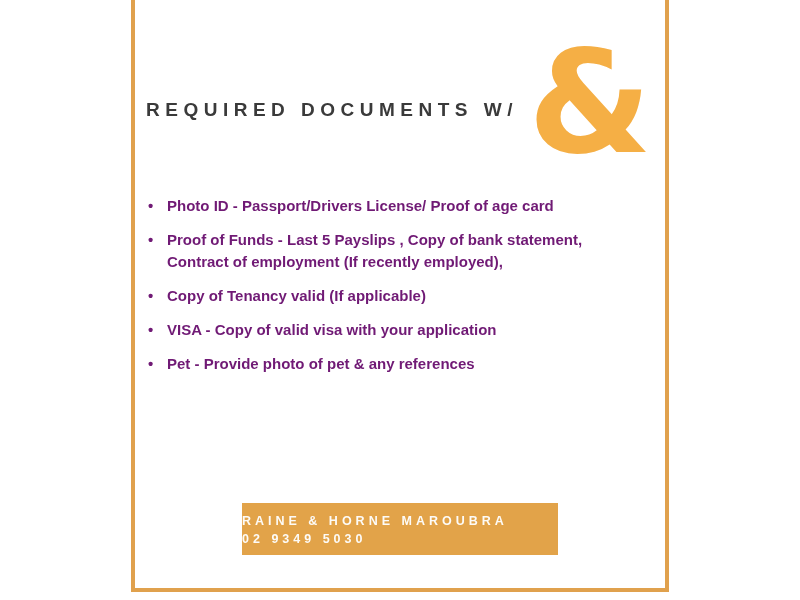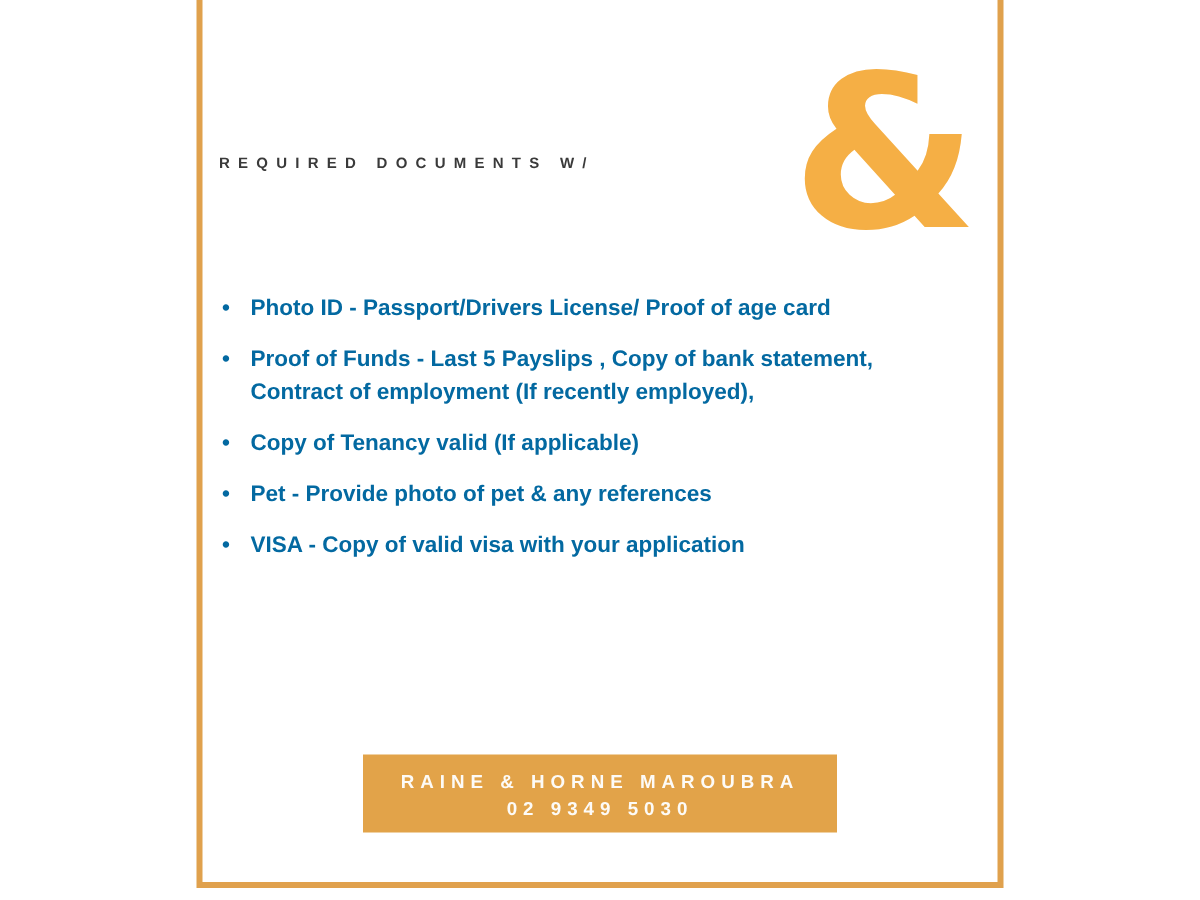--- a/index.html
+++ b/index.html
@@ -24,23 +24,23 @@
     width: 538px;
     height: 606px;
     border: 4px solid #E0A14D;
     background: transparent;
   }
   .title {
     position: absolute;
     left: 146px;
     top: 99px;
     width: 330px;
-    text-align: left;
+    text-align: right;
     color: #3a3a3a;
-    font-size: 10px;
+    font-size: 19px;
     font-weight: bold;
     letter-spacing: 5.5px;
     line-height: 22px;
     white-space: nowrap;
   }
   .amp {
     position: absolute;
     left: 528px;
     top: 33px;
     width: 112px;
@@ -52,21 +52,21 @@
     font-family: "DejaVu Sans", sans-serif;
   }
   .doc-list {
     position: absolute;
     left: 146px;
     top: 195px;
     width: 478px;
     margin: 0;
     padding: 0;
     list-style: none;
-    color: #0369a1;
+    color: #701a75;
     font-size: 15px;
     font-weight: bold;
     line-height: 22px;
   }
   .doc-list li {
     position: relative;
     padding-left: 21px;
     margin-bottom: 12px;
   }
   .doc-list li:nth-child(5) {
@@ -81,21 +81,21 @@
   }
   .banner {
     position: absolute;
     box-sizing: border-box;
     left: 242px;
     top: 503px;
     width: 316px;
     height: 52px;
     background: #E2A349;
     color: #FDFBF7;
-    text-align: center;
+    text-align: left;
     font-weight: bold;
     padding-top: 9px;
   }
   .banner-line {
     font-size: 12.5px;
     letter-spacing: 4px;
     line-height: 18px;
     white-space: nowrap;
   }
 </style>
@@ -109,22 +109,22 @@
   <div class="title">
     <div>REQUIRED DOCUMENTS W/</div>
   </div>
 
   <div class="amp">&amp;</div>
 
   <ul class="doc-list">
     <li>Photo ID - Passport/Drivers License/ Proof of age card</li>
     <li>Proof of Funds - Last 5 Payslips , Copy of bank statement, Contract of employment (If recently employed),</li>
     <li>Copy of Tenancy valid (If applicable)</li>
+    <li>VISA - Copy of valid visa with your application</li>
     <li>Pet - Provide photo of pet &amp; any references</li>
-    <li>VISA - Copy of valid visa with your application</li>
   </ul>
 
   <div class="banner">
     <div class="banner-line">RAINE &amp; HORNE MAROUBRA</div>
     <div class="banner-line">02 9349 5030</div>
   </div>
 
 </div>
 
 </body></html>

